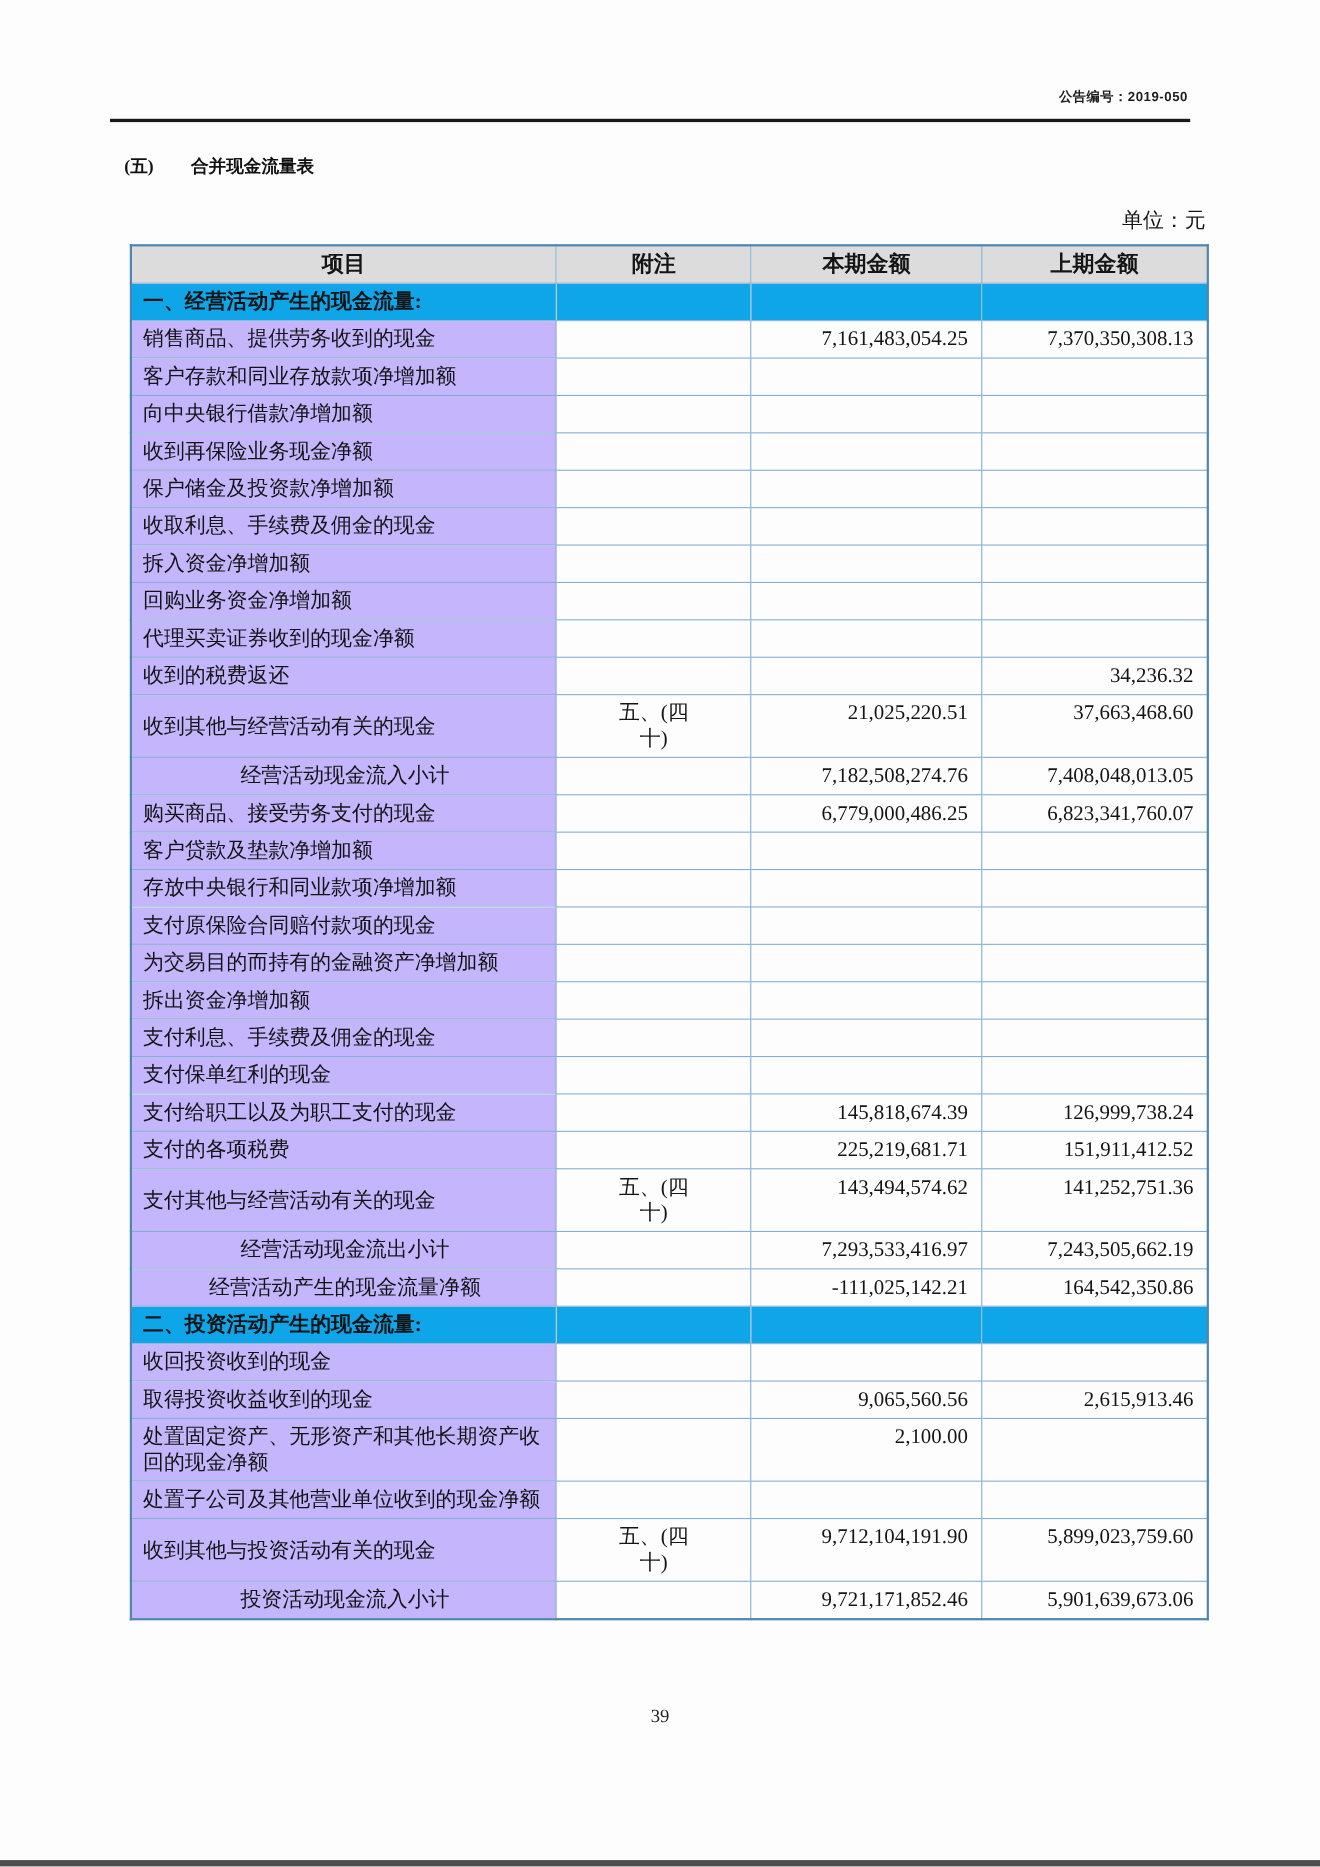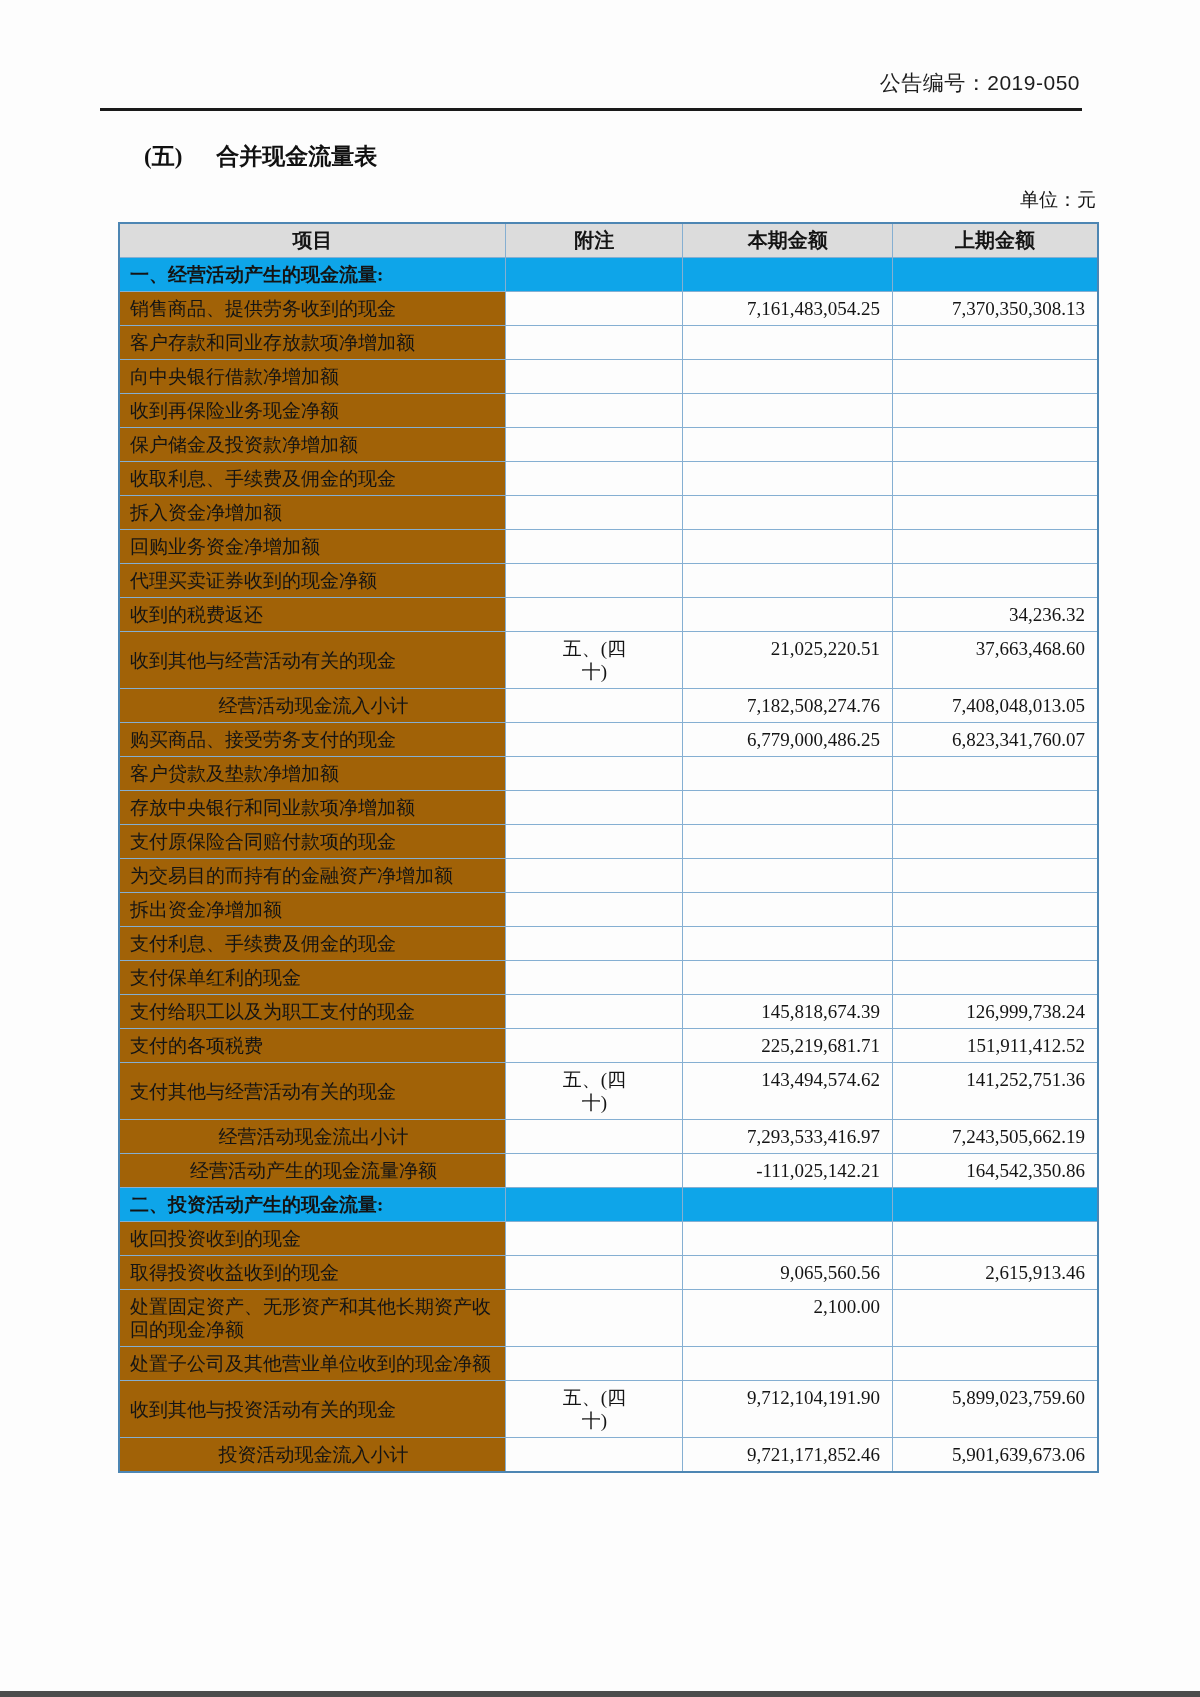--- a/index.html
+++ b/index.html
@@ -2,31 +2,31 @@
 <html><head>
 <meta charset="utf-8">
 <style>
   html,body { margin:0; padding:0; background:#ffffff; }
   .page {
     position:relative; width:1200px; height:1697px;
     background:#fdfdfd; overflow:hidden;
     font-family:"Liberation Serif","DejaVu Serif",serif; color:#141414;
   }
   .announcement {
-    position:absolute; top:69px; right:120px;
+    position:absolute; top:80px; right:120px;
     font-family:"Liberation Sans","DejaVu Sans",sans-serif;
-    font-size:21px; color:#1c1c1c; letter-spacing:0.5px;
+    font-size:12px; color:#1c1c1c; letter-spacing:0.5px;font-weight:bold;
   }
   .top-rule {
     position:absolute; top:108px; left:100px; width:982px; height:3px;
     background:#1a1a1a;
   }
   .title-row {
-    position:absolute; top:141px; left:144px;
-    font-size:23px; font-weight:bold; color:#111;
+    position:absolute; top:141px; left:113px;
+    font-size:16px; font-weight:bold; color:#111;
   }
   .title-text { margin-left:34px; }
   .unit-label {
     position:absolute; top:187px; left:118px; width:978px;
     text-align:right; font-size:19px;
   }
   table.cashflow {
     position:absolute; top:222px; left:118px; width:981px;
     border-collapse:collapse; table-layout:fixed;
     border:2px solid #4d86b3;
@@ -34,21 +34,21 @@
   }
   .cashflow th, .cashflow td {
     border:1px solid #85afd2;
     font-size:19px; line-height:23px; padding:5px 8px;
     overflow:hidden; word-break:break-all;
   }
   .cashflow thead th {
     background:#dcdcdc; font-weight:bold; text-align:center; font-size:20px;
   }
   td.col-item {
-    background:#a16207; text-align:left; padding-left:10px;
+    background:#c4b5fd; text-align:left; padding-left:10px;
     vertical-align:middle;
   }
   td.col-note { text-align:center; vertical-align:top; }
   .note-inner { display:inline-block; max-width:80px; }
   td.col-val { text-align:right; vertical-align:top; padding-right:12px; }
   td.col-val.center { text-align:center; }
   tr.row-section td { background:#0ea5e9; font-weight:bold; }
   tr.row-subtotal td.col-item { font-weight:normal; text-align:center; }
   .page-number {
     position:absolute; top:1550px; left:0; width:100%;
@@ -284,15 +284,16 @@
         </tr>
         <tr class="row-subtotal">
           <td class="col-item">投资活动现金流入小计</td>
           <td class="col-note"><span class="note-inner"></span></td>
           <td class="col-val">9,721,171,852.46</td>
           <td class="col-val">5,901,639,673.06</td>
         </tr>
       </tbody>
   </table>
 
+  <div class="page-number">39</div>
 
   <div class="bottom-edge"></div>
 </div>
 
 </body></html>

